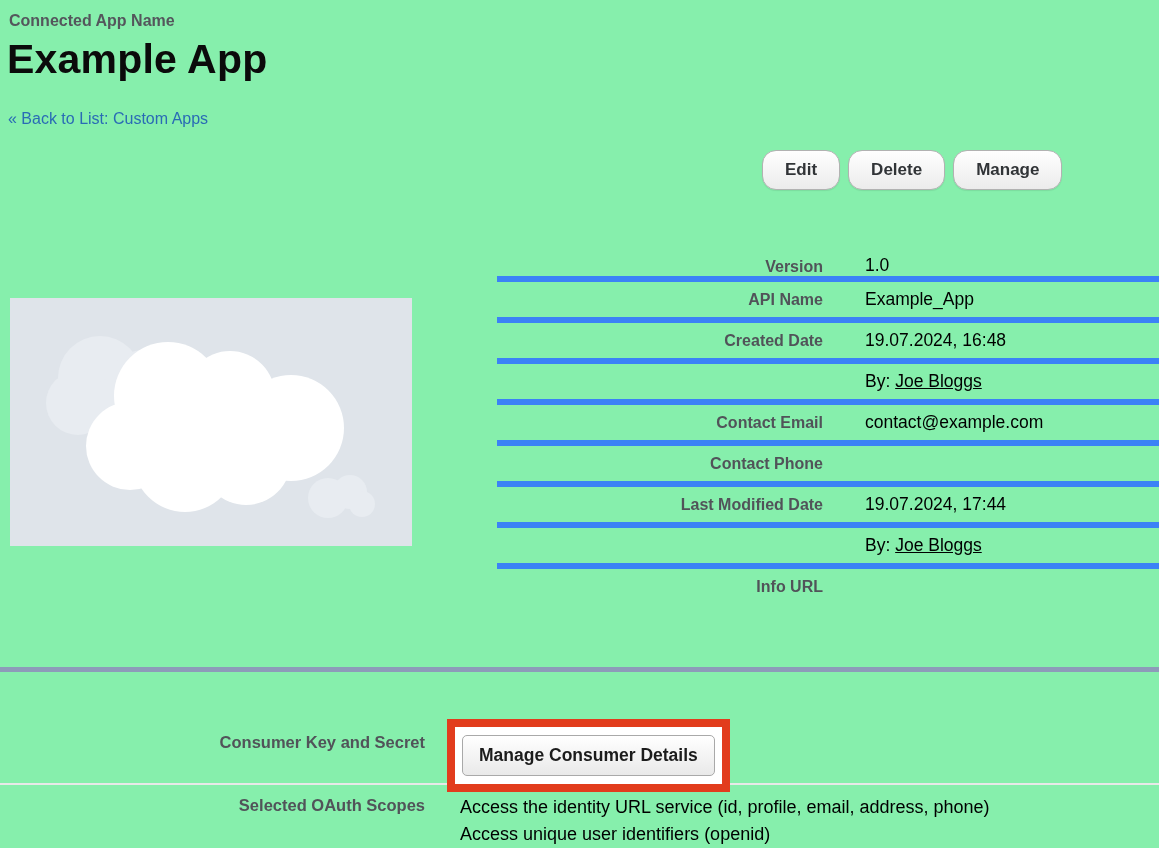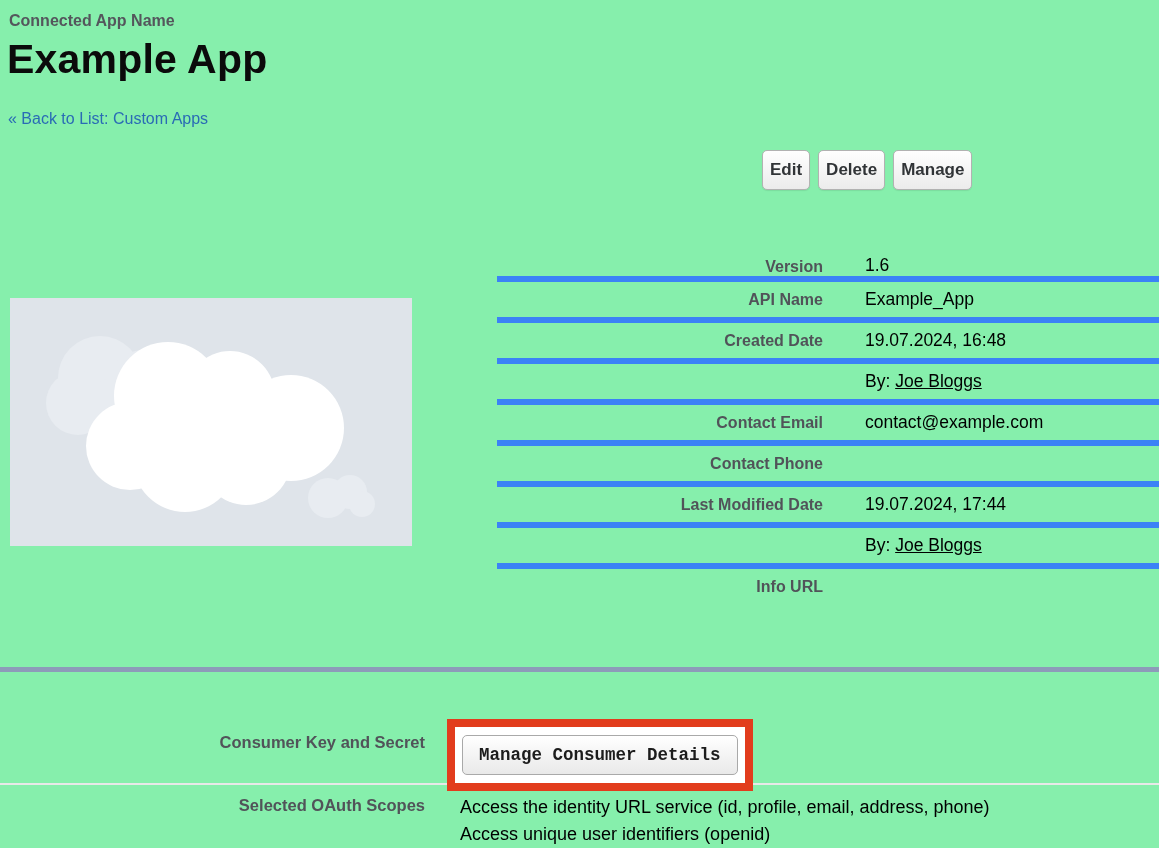--- a/index.html
+++ b/index.html
@@ -33,22 +33,22 @@
 
   
   .toolbar {
     position: absolute; top: 150px; left: 762px;
     display: flex; gap: 8px;
   }
   .btn {
     font-family: inherit;
     font-size: 17px; font-weight: bold; color: #313437;
     background: linear-gradient(#ffffff, #ececec);
-    border: 1px solid #b2b2b2; border-radius: 5px;
-    padding: 8px 7px; line-height: 1.3;
+    border: 1px solid #b2b2b2; border-radius: 14px;
+    padding: 8px 22px; line-height: 1.3;
     box-shadow: 0 1px 1px rgba(0,0,0,0.08);
     cursor: pointer;
   }
 
   
   .logo-box {
     position: absolute; left: 10px; top: 298px;
     width: 402px; height: 248px;
   }
   .logo-box svg { display: block; }
@@ -111,21 +111,21 @@
     background: #e8e8e8;
   }
   .highlight-box {
     position: absolute; left: 447px; top: 719px;
     border: 8px solid #e23c1d;
     background: #ffffff;
     padding: 8px 7px;
     z-index: 2;
   }
   .manage-consumer-btn {
-    font-family: Liberation Mono, monospace;
+    font-family: Liberation Sans, sans-serif;
     font-size: 17.5px; font-weight: bold; color: #1c1c1c;
     background: linear-gradient(#ffffff, #e9e9e9);
     border: 1px solid #a9a9a9; border-radius: 5px;
     padding: 9px 16px;
     cursor: pointer;
     white-space: nowrap;
   }
 
   .scopes-label {
     position: absolute; left: 0; top: 796px;
@@ -177,21 +177,21 @@
         <circle cx="120" cy="148" r="44"></circle>
         <circle cx="175" cy="162" r="52"></circle>
         <circle cx="236" cy="162" r="45"></circle>
       </g>
     </svg>
   </div>
 
   <div class="details-table">
     <div class="detail-row">
       <div class="detail-label">Version</div>
-      <div class="detail-value">1.6</div>
+      <div class="detail-value">1.0</div>
     </div>
     <div class="detail-row">
       <div class="detail-label">API Name</div>
       <div class="detail-value">Example_App</div>
     </div>
     <div class="detail-row">
       <div class="detail-label">Created Date</div>
       <div class="detail-value">19.07.2024, 16:48</div>
     </div>
     <div class="detail-row">

